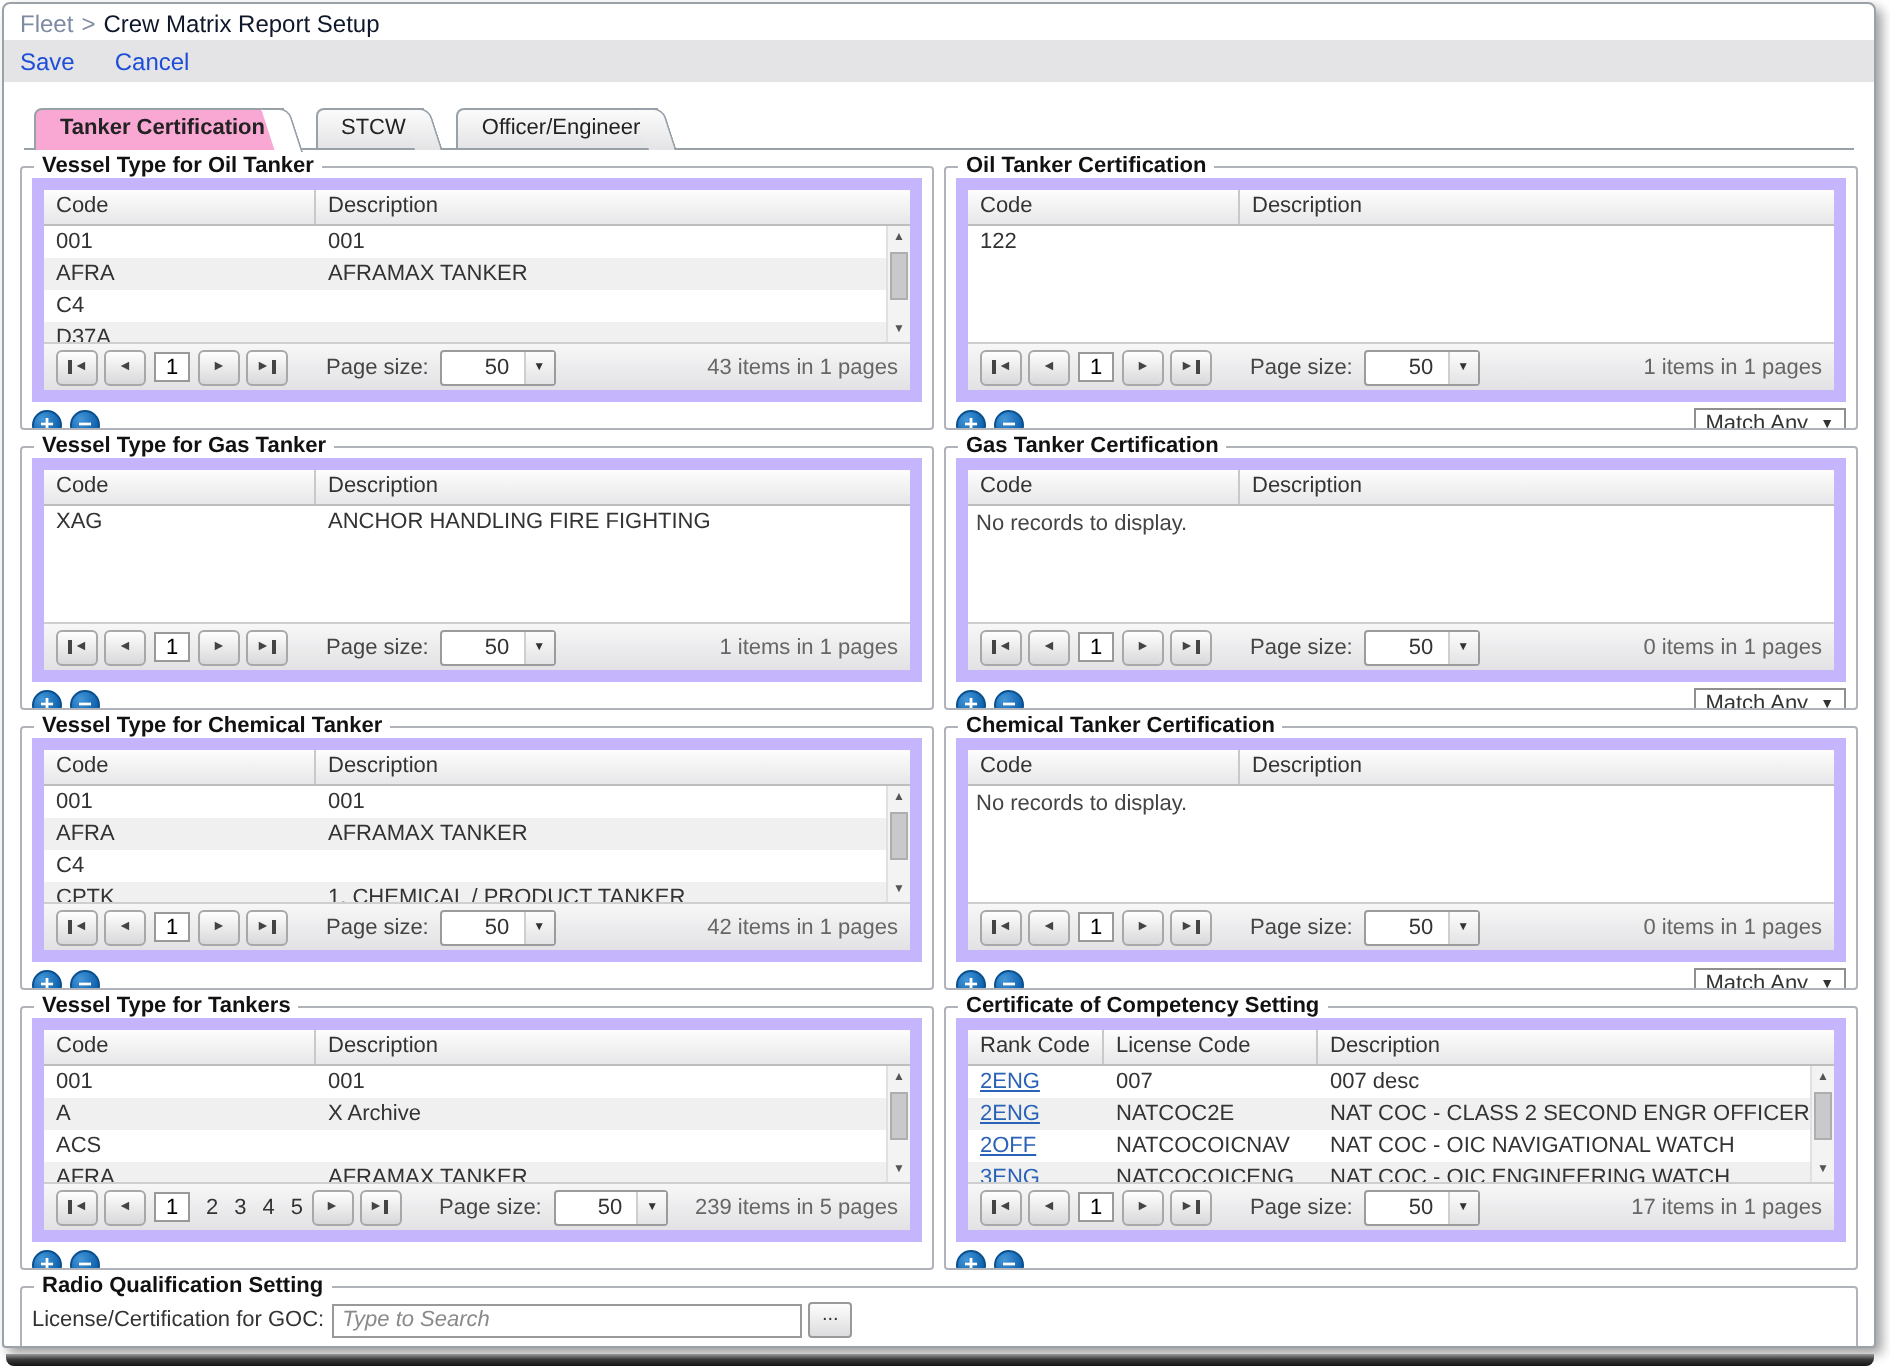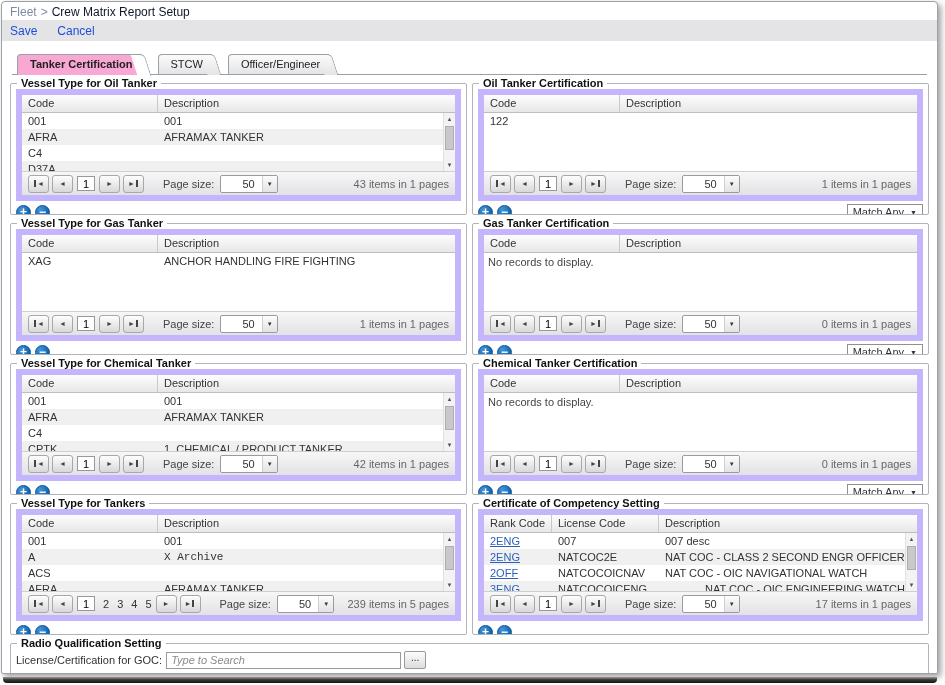--- a/index.html
+++ b/index.html
@@ -463,21 +463,21 @@
             <div class="gcol last" style="flex:1;">Description</div>
           </div>
           <div class="gbody">
             <div class="rows with-sb">
               <div class="grow">
                 <div class="gcell" style="width:136px;flex:none;">001</div>
                 <div class="gcell" style="flex:1;">001</div>
               </div>
               <div class="grow alt">
                 <div class="gcell" style="width:136px;flex:none;">A</div>
-                <div class="gcell" style="flex:1;font-family:Liberation Mono, monospace;">X Archive</div>
+                <div class="gcell" style="flex:1;">X Archive</div>
               </div>
               <div class="grow">
                 <div class="gcell" style="width:136px;flex:none;">ACS</div>
               </div>
               <div class="grow alt">
                 <div class="gcell" style="width:136px;flex:none;">AFRA</div>
                 <div class="gcell" style="flex:1;">AFRAMAX TANKER</div>
               </div>
               <div class="grow">
                 <div class="gcell" style="width:136px;flex:none;">AHTS</div>
@@ -544,21 +544,21 @@
                 <div class="gcell" style="flex:1;">NAT COC - CLASS 2 SECOND ENGR OFFICER</div>
               </div>
               <div class="grow">
                 <div class="gcell link" style="width:68px;flex:none;">2OFF</div>
                 <div class="gcell" style="width:107px;flex:none;">NATCOCOICNAV</div>
                 <div class="gcell" style="flex:1;">NAT COC - OIC NAVIGATIONAL WATCH</div>
               </div>
               <div class="grow alt">
                 <div class="gcell link" style="width:68px;flex:none;">3ENG</div>
                 <div class="gcell" style="width:107px;flex:none;">NATCOCOICENG</div>
-                <div class="gcell" style="flex:1;text-align:right;">NAT COC - OIC ENGINEERING WATCH</div>
+                <div class="gcell" style="flex:1;">NAT COC - OIC ENGINEERING WATCH</div>
               </div>
               <div class="grow">
                 <div class="gcell link" style="width:68px;flex:none;">3OFF</div>
                 <div class="gcell" style="width:107px;flex:none;">122</div>
                 <div class="gcell" style="flex:1;"></div>
               </div>
             </div>
             <div class="sbar">
               <span class="sarrow up">▲</span>
               <span class="sthumb"></span>

